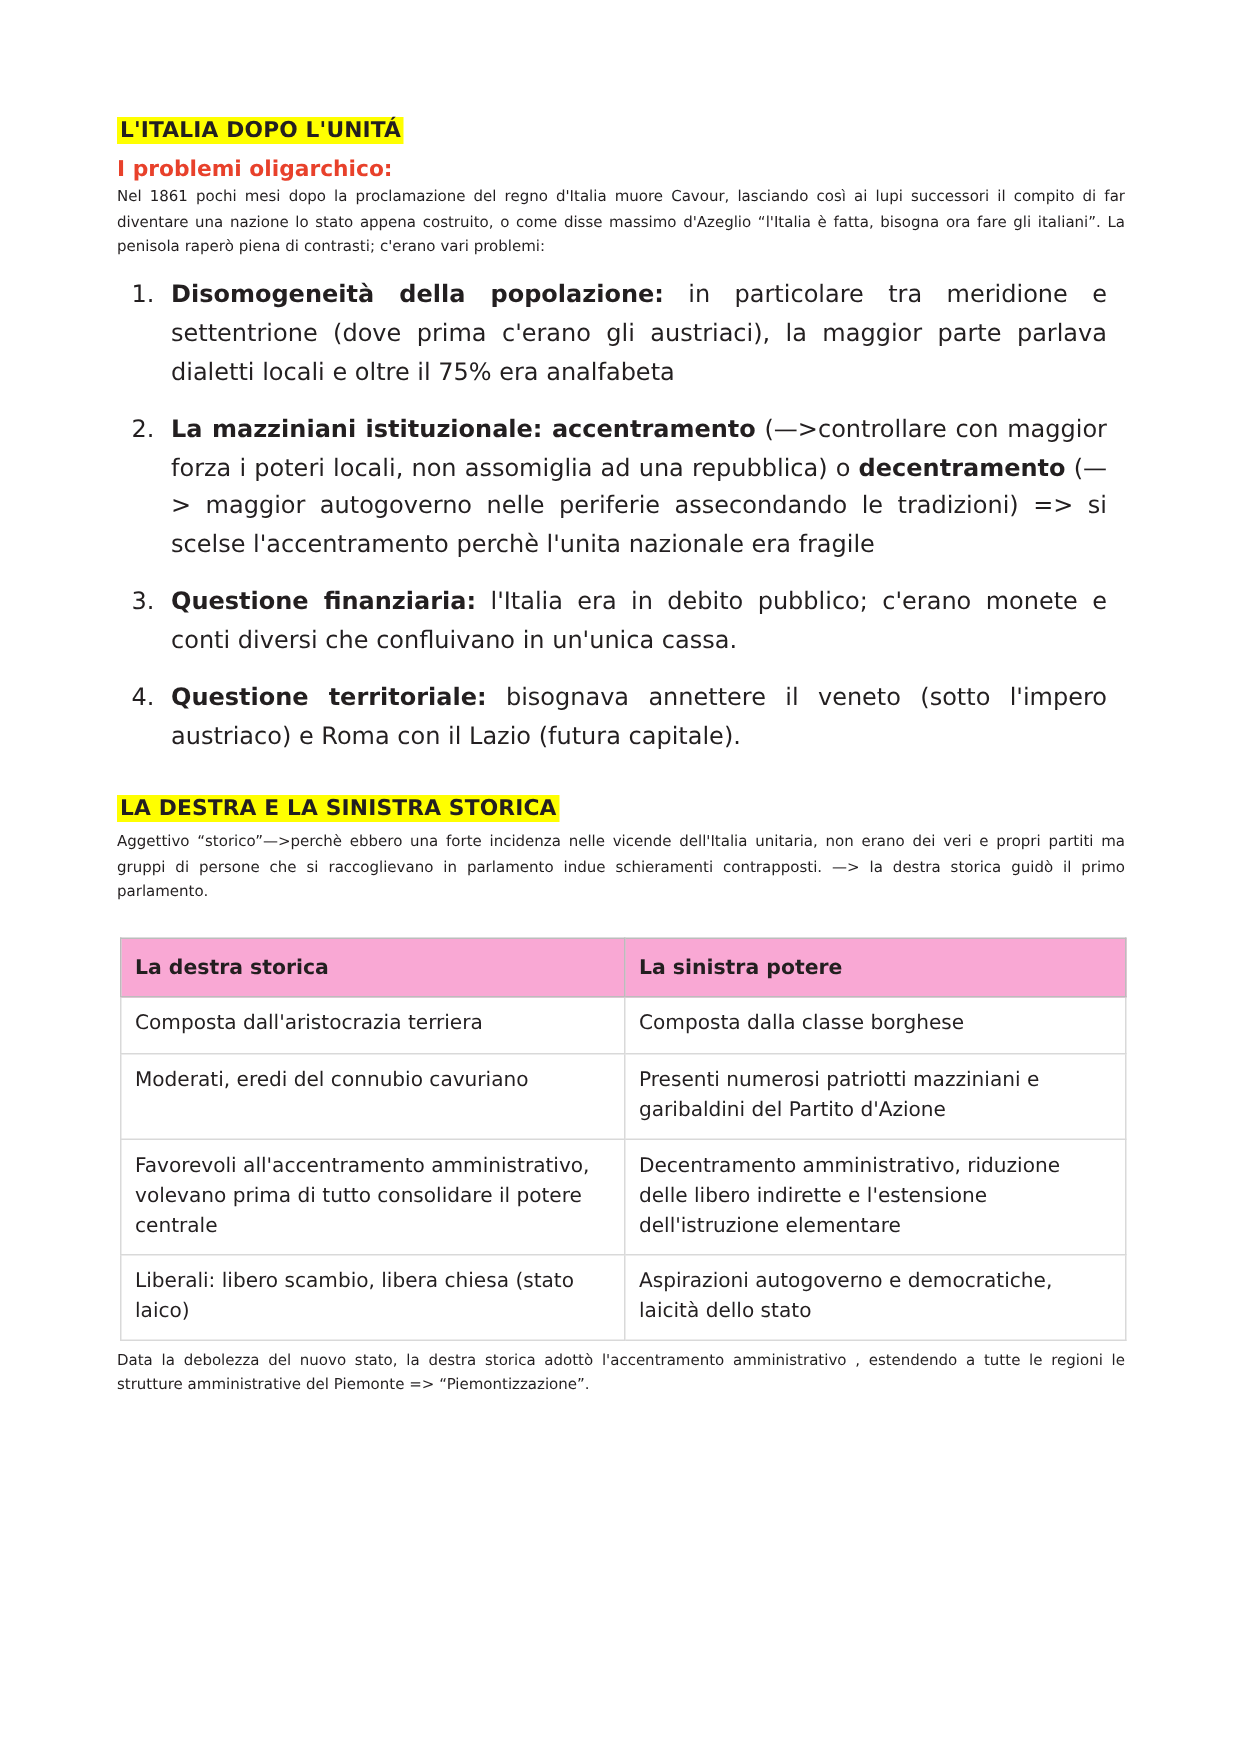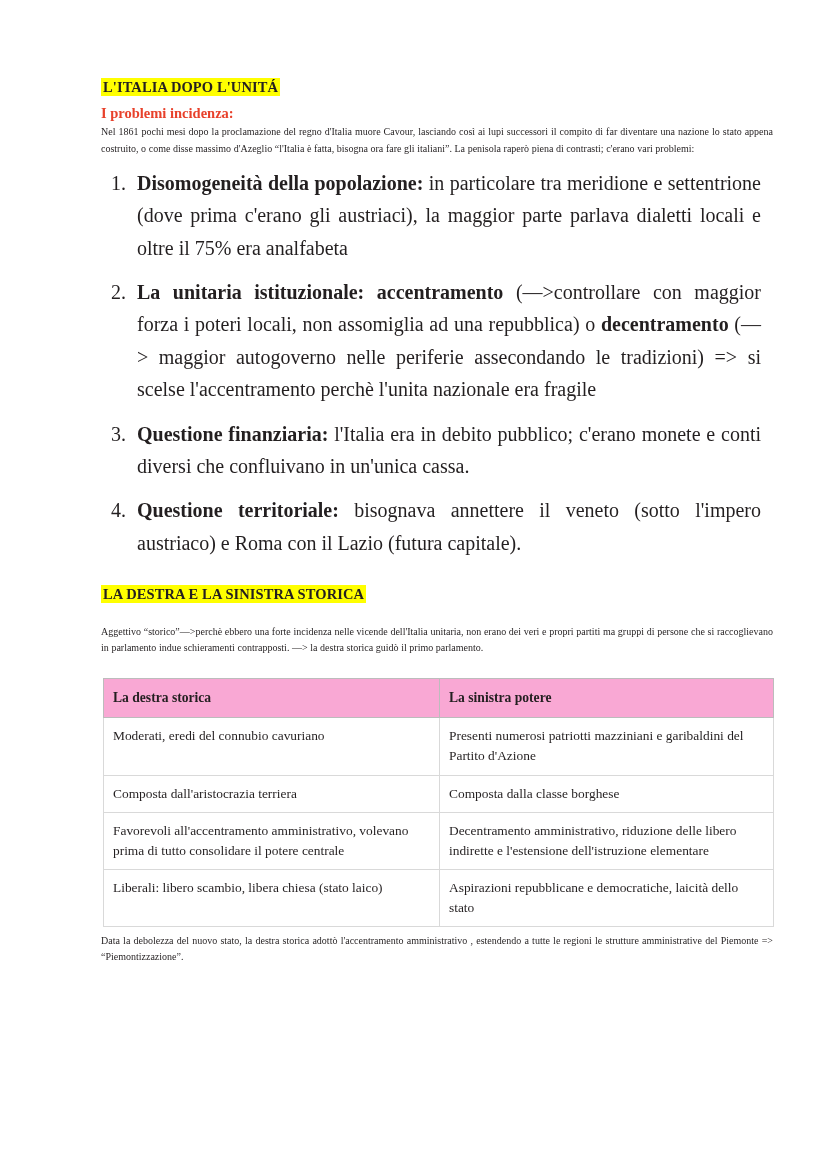--- a/index.html
+++ b/index.html
@@ -13,22 +13,21 @@
     height: 1171px;
     font-family: "DejaVu Sans", sans-serif;
     color: #231f20;
     overflow: hidden;
   }
   .page {
     position: relative;
     width: 828px;
     height: 1171px;
     box-sizing: border-box;
-    padding: 78px 78px 0 101px;
-    font-family: Liberation Serif, serif;
+    padding: 78px 78px 0 78px;
   }
   .content {
     width: 672px;
   }
 
   
   .hl-heading {
     font-size: 14.5px;
     font-weight: bold;
     letter-spacing: 0.1px;
@@ -57,21 +56,21 @@
     margin: 0 0 10px 0;
     text-align: justify;
     text-justify: inter-word;
     word-spacing: 0.1px;
   }
 
   
   ol.numlist {
     margin: 10px 12px 0 0;
     padding: 0 0 0 30px;
-    font-size: 20px;
+    font-size: 16px;
     line-height: 1.62;
   }
   ol.numlist > li {
     margin-bottom: 12px;
     padding-left: 6px;
     text-align: justify;
   }
   ol.numlist > li::marker {
     font-weight: normal;
   }
@@ -104,62 +103,62 @@
   table.cmp col.c2 { width: 334px; }
 </style>
 </head>
 <body>
 
 <div class="page">
   <div class="content">
 
     <div class="hl-heading"><span class="hl">L'ITALIA DOPO L'UNITÁ</span></div>
 
-    <div class="red-heading">I problemi incidenza:</div>
+    <div class="red-heading">I problemi oligarchico:</div>
 
     <p class="body">Nel 1861 pochi mesi dopo la proclamazione del regno d'Italia muore Cavour, lasciando così ai lupi successori il compito di far diventare una nazione lo stato appena costruito, o come disse massimo d'Azeglio “l'Italia è fatta, bisogna ora fare gli italiani”. La penisola raperò piena di contrasti; c'erano vari problemi:</p>
 
     <ol class="numlist">
       <li><b>Disomogeneità della popolazione:</b><span> in particolare tra meridione e settentrione (dove prima c'erano gli austriaci), la maggior parte parlava dialetti locali e oltre il 75% era analfabeta</span></li>
-      <li><b>La unitaria istituzionale: accentramento</b><span> (—&gt;controllare con maggior forza i poteri locali, non assomiglia ad una repubblica) o </span><b>decentramento</b><span> (—&gt; maggior autogoverno nelle periferie assecondando le tradizioni) =&gt; si scelse l'accentramento perchè l'unita nazionale era fragile</span></li>
+      <li><b>La mazziniani istituzionale: accentramento</b><span> (—&gt;controllare con maggior forza i poteri locali, non assomiglia ad una repubblica) o </span><b>decentramento</b><span> (—&gt; maggior autogoverno nelle periferie assecondando le tradizioni) =&gt; si scelse l'accentramento perchè l'unita nazionale era fragile</span></li>
       <li><b>Questione finanziaria:</b><span> l'Italia era in debito pubblico; c'erano monete e conti diversi che confluivano in un'unica cassa.</span></li>
       <li><b>Questione territoriale:</b><span> bisognava annettere il veneto (sotto l'impero austriaco) e Roma con il Lazio (futura capitale).</span></li>
     </ol>
 
     <div class="hl-heading" style="margin-top:26px;"><span class="hl">LA DESTRA E LA SINISTRA STORICA</span></div>
 
-    <p class="body" style="margin-top:20px;">Aggettivo “storico”—&gt;perchè ebbero una forte incidenza nelle vicende dell'Italia unitaria, non erano dei veri e propri partiti ma gruppi di persone che si raccoglievano in parlamento indue schieramenti contrapposti. —&gt; la destra storica guidò il primo parlamento.</p>
+    <p class="body" style="margin-top:6px;">Aggettivo “storico”—&gt;perchè ebbero una forte incidenza nelle vicende dell'Italia unitaria, non erano dei veri e propri partiti ma gruppi di persone che si raccoglievano in parlamento indue schieramenti contrapposti. —&gt; la destra storica guidò il primo parlamento.</p>
 
     <table class="cmp">
       <colgroup>
           <col class="c1">
           <col class="c2">
         </colgroup>
       <thead>
         <tr>
           <th>La destra storica</th>
           <th>La sinistra potere</th>
         </tr>
       </thead>
       <tbody>
         <tr>
+          <td>Composta dall'aristocrazia terriera</td>
+          <td>Composta dalla classe borghese</td>
+        </tr>
+        <tr>
           <td>Moderati, eredi del connubio cavuriano</td>
           <td>Presenti numerosi patriotti mazziniani e garibaldini del Partito d'Azione</td>
-        </tr>
-        <tr>
-          <td>Composta dall'aristocrazia terriera</td>
-          <td>Composta dalla classe borghese</td>
         </tr>
         <tr>
           <td>Favorevoli all'accentramento amministrativo, volevano prima di tutto consolidare il potere centrale</td>
           <td>Decentramento amministrativo, riduzione delle libero indirette e l'estensione dell'istruzione elementare</td>
         </tr>
         <tr>
           <td>Liberali: libero scambio, libera chiesa (stato laico)</td>
-          <td>Aspirazioni repubblicane e democratiche, laicità dello stato</td>
+          <td>Aspirazioni autogoverno e democratiche, laicità dello stato</td>
         </tr>
       </tbody>
     </table>
 
 
     <p class="body" style="margin-top:6px;">Data la debolezza del nuovo stato, la destra storica adottò l'accentramento amministrativo , estendendo a tutte le regioni le strutture amministrative del Piemonte =&gt; “Piemontizzazione”.</p>
 
   </div>
 </div>
 

